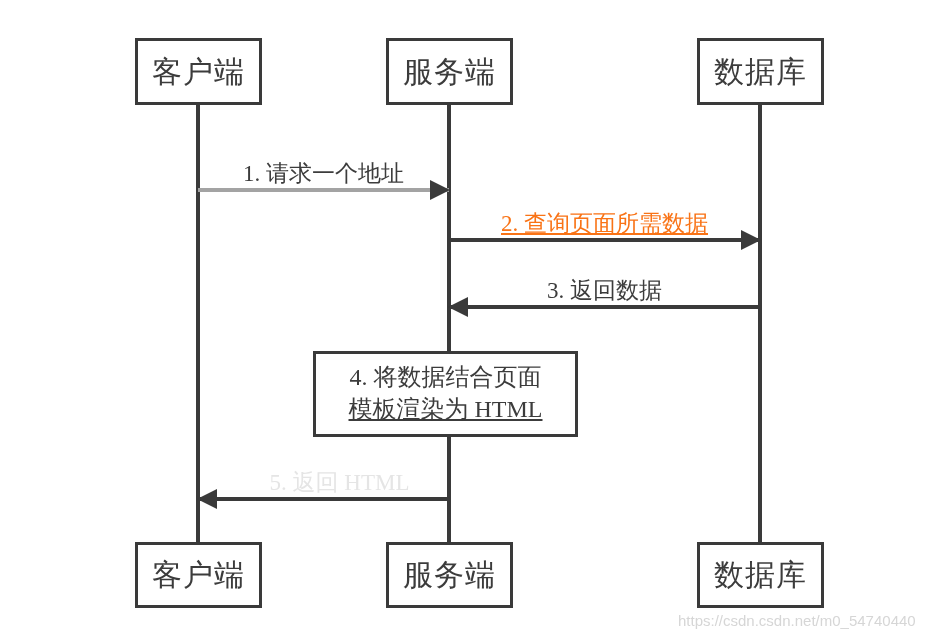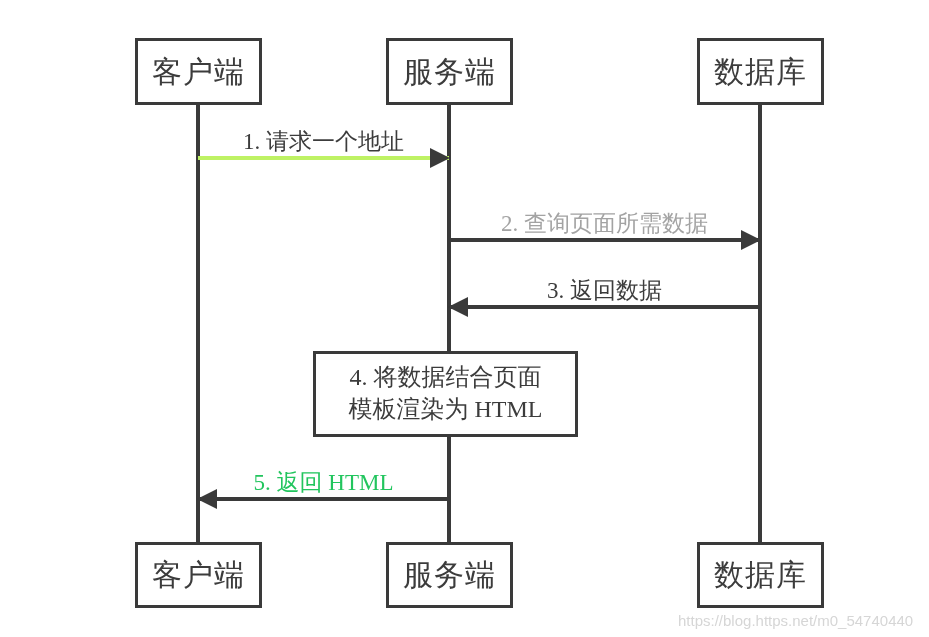--- a/index.html
+++ b/index.html
@@ -132,34 +132,34 @@
     </div>
     <div class="participant-box" style="left: 386px; top: 542px; width: 127px; height: 66px; border-color: rgb(58, 58, 58);">
       <span class="participant-label" style="color: rgb(60, 60, 60);">服务端</span>
     </div>
     <div class="participant-box" style="left: 697px; top: 38px; width: 127px; height: 67px; border-color: rgb(58, 58, 58);">
       <span class="participant-label" style="color: rgb(60, 60, 60);">数据库</span>
     </div>
     <div class="participant-box" style="left: 697px; top: 542px; width: 127px; height: 66px; border-color: rgb(58, 58, 58);">
       <span class="participant-label" style="color: rgb(60, 60, 60);">数据库</span>
     </div>
-    <div class="message" style="left: 198px; top: 156px; width: 251px; background: #bef264;">
+    <div class="message" style="left: 198px; top: 188px; width: 251px; background: #a3a3a3;">
       <div class="arrow-head right" style="border-left-color: rgb(58, 58, 58);"></div>
       <div class="message-label center" style="color: rgb(60, 60, 60);">1. 请求一个地址</div>
     </div>
     <div class="message" style="left: 449px; top: 238px; width: 311px; background: rgb(58, 58, 58);">
       <div class="arrow-head right" style="border-left-color: rgb(58, 58, 58);"></div>
-      <div class="message-label center" style="color: #a3a3a3;">2. 查询页面所需数据</div>
+      <div class="message-label center" style="color: #f97316; text-decoration: underline;">2. 查询页面所需数据</div>
     </div>
     <div class="message" style="left: 449px; top: 305px; width: 311px; background: rgb(58, 58, 58);">
       <div class="arrow-head left" style="border-right-color: rgb(58, 58, 58);"></div>
       <div class="message-label center" style="color: rgb(60, 60, 60); text-align: right;">3. 返回数据</div>
     </div>
     <div class="message" style="left: 198px; top: 497px; width: 251px; background: rgb(58, 58, 58);">
       <div class="arrow-head left" style="border-right-color: rgb(58, 58, 58);"></div>
-      <div class="message-label center" style="color: #22c55e;">5. 返回 HTML</div>
+      <div class="message-label center" style="color: #e5e5e5; margin-left: 16px;">5. 返回 HTML</div>
     </div>
     <div class="note-box" style="left: 313px; top: 351px; width: 265px; height: 86px; border-color: rgb(58, 58, 58);">
       <div class="note-line" style="color: rgb(60, 60, 60);">4. 将数据结合页面</div>
-      <div class="note-line" style="color: rgb(60, 60, 60);">模板渲染为 HTML</div>
+      <div class="note-line" style="color: rgb(60, 60, 60); text-decoration: underline;">模板渲染为 HTML</div>
     </div>
-    <div class="watermark" style="left: 678px; top: 612px; color: rgb(214, 214, 214);">https://blog.https.net/m0_54740440</div>
+    <div class="watermark" style="left: 678px; top: 612px; color: rgb(214, 214, 214);">https://csdn.csdn.net/m0_54740440</div>
   </div>
 
 </body></html>

